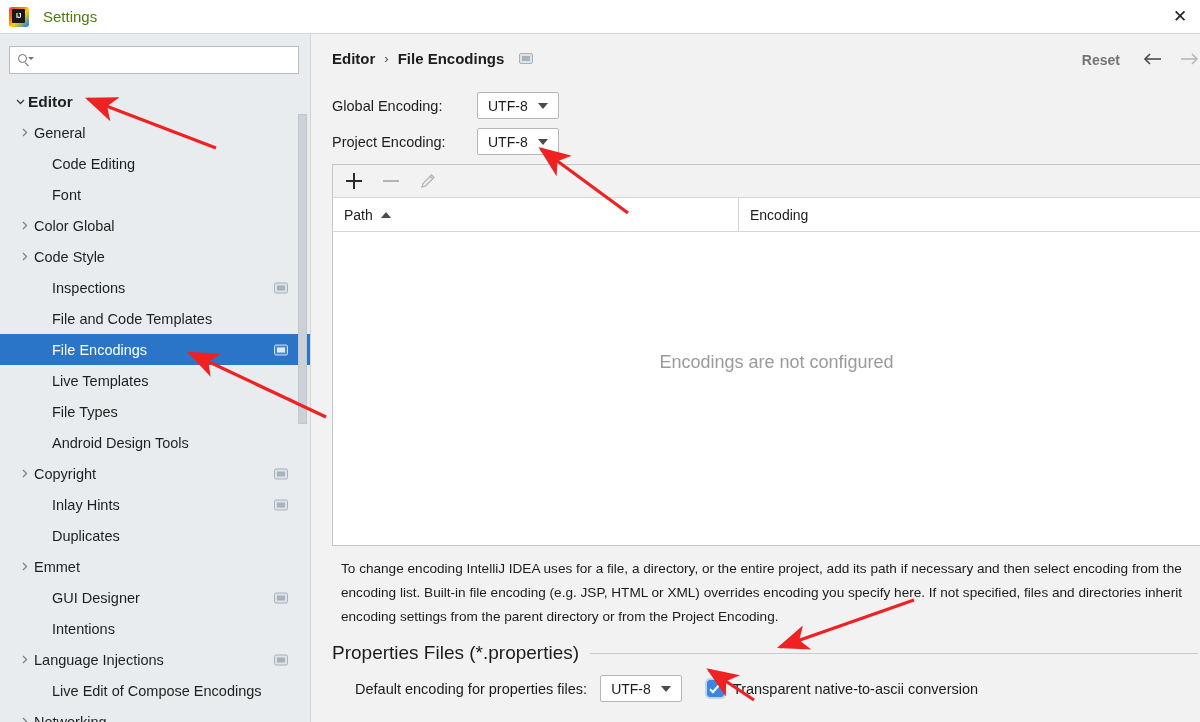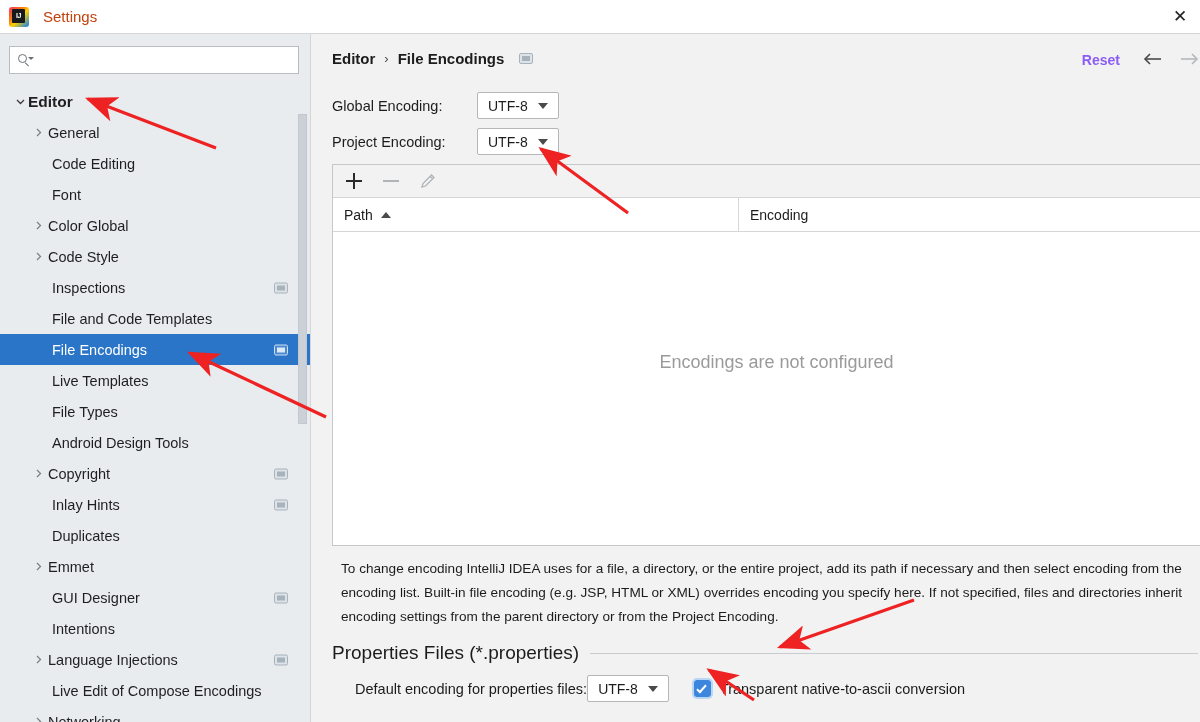--- a/index.html
+++ b/index.html
@@ -22,21 +22,21 @@
     border-radius: 3px; overflow: hidden;
     background: linear-gradient(135deg,#fe315d 0%, #f97a12 35%, #ffd000 55%, #087cfa 100%);
   }
   .tb-icon .blk {
     position: absolute; left: 3px; top: 2px; width: 13px; height: 14px;
     background: #18191b; border-radius: 1px;
     color: #fff; font-size: 7px; line-height: 14px; text-align: center;
     font-family: "Liberation Sans", sans-serif; font-weight: bold; letter-spacing: -0.5px;
   }
   .tb-title {
-    margin-left: 14px; font-size: 15px; color: #c2410c;
+    margin-left: 14px; font-size: 15px; color: #4d7c0f;
   }
   .tb-close {
     position: absolute; right: 0; top: 0; width: 40px; height: 33px;
     display: flex; align-items: center; justify-content: center;
     font-size: 17px; color: #222; cursor: default;
   }
   .titlebar-sep {
     position: absolute; top: 33px; left: 0; width: 1200px; height: 1px; background: #d6d6d6;
   }
 
@@ -95,21 +95,21 @@
   }
   .badge i {
     position: absolute; left: 2px; top: 2px; right: 2px; bottom: 2px;
     background: #a7b2bb; display: block;
   }
   .tree-row.selected .badge { border-color: #cfe0f2; background: #4b8ad1; }
   .tree-row.selected .badge i { background: #dce9f6; }
 
   
   .ind0 { padding-left: 12px; }
-  .ind1 { padding-left: 30px; }
+  .ind1 { padding-left: 16px; }
   .ind1 .label { margin-left: 2px; }
   .ind1.noarrow { padding-left: 50px; }
 
   .sb-scroll {
     position: absolute; right: 3px; top: 80px; width: 9px; height: 310px;
     background: #cbd1d6; border: 1px solid #c2c8cd;
   }
 
   .sidebar-sep {
     position: absolute; top: 34px; left: 310px; width: 1px; height: 688px; background: #d6d6d6;
@@ -127,21 +127,21 @@
   }
   .bc-sep { color: #4a4a4a; font-weight: normal; font-size: 13px; }
   .bc-badge {
     width: 14px; height: 11px; border: 1px solid #a7b2bb; border-radius: 2px;
     background: #dde3e8; position: relative; margin-left: 6px;
   }
   .bc-badge i { position: absolute; left: 2px; top: 2px; right: 2px; bottom: 2px; background: #a7b2bb; }
 
   .reset-link {
     position: absolute; right: 80px; top: 18px;
-    font-size: 14px; color: #8b5cf6; font-weight: bold; cursor: pointer;
+    font-size: 14px; color: #737373; font-weight: bold; cursor: pointer;
   }
   .nav-arrows {
     position: absolute; right: 0px; top: 14px; display: flex; gap: 14px; align-items: center;
   }
   .nav-arrow { width: 22px; height: 22px; display: flex; align-items: center; justify-content: center; }
 
   .field-row {
     position: absolute; display: flex; align-items: center;
   }
   .field-label { font-size: 14.5px; color: #1c1c1c; }
@@ -462,21 +462,21 @@
     </div>
 
     <div class="desc">To change encoding IntelliJ IDEA uses for a file, a directory, or the entire project, add its path if necessary and then select encoding from the encoding list. Built-in file encoding (e.g. JSP, HTML or XML) overrides encoding you specify here. If not specified, files and directories inherit encoding settings from the parent directory or from the Project Encoding.</div>
 
     <div class="section-head" style="left:21px; top:608px;">
       <span class="sh-text">Properties Files (*.properties)</span>
       <span class="sh-line"></span>
     </div>
 
     <div class="field-row" style="left:44px; top:641px;">
-      <span class="field-label" style="margin-right:0;">Default encoding for properties files:</span>
+      <span class="field-label" style="margin-right:13px;">Default encoding for properties files:</span>
       <span class="combo">
         <span>UTF-8</span>
         <span class="arrow"></span>
       </span>
       <span class="checkbox-wrap" style="margin-left:25px;">
         <span class="cb">
             <span class="tick"></span>
           </span>
         <span class="cb-label">Transparent native-to-ascii conversion</span>
       </span>

